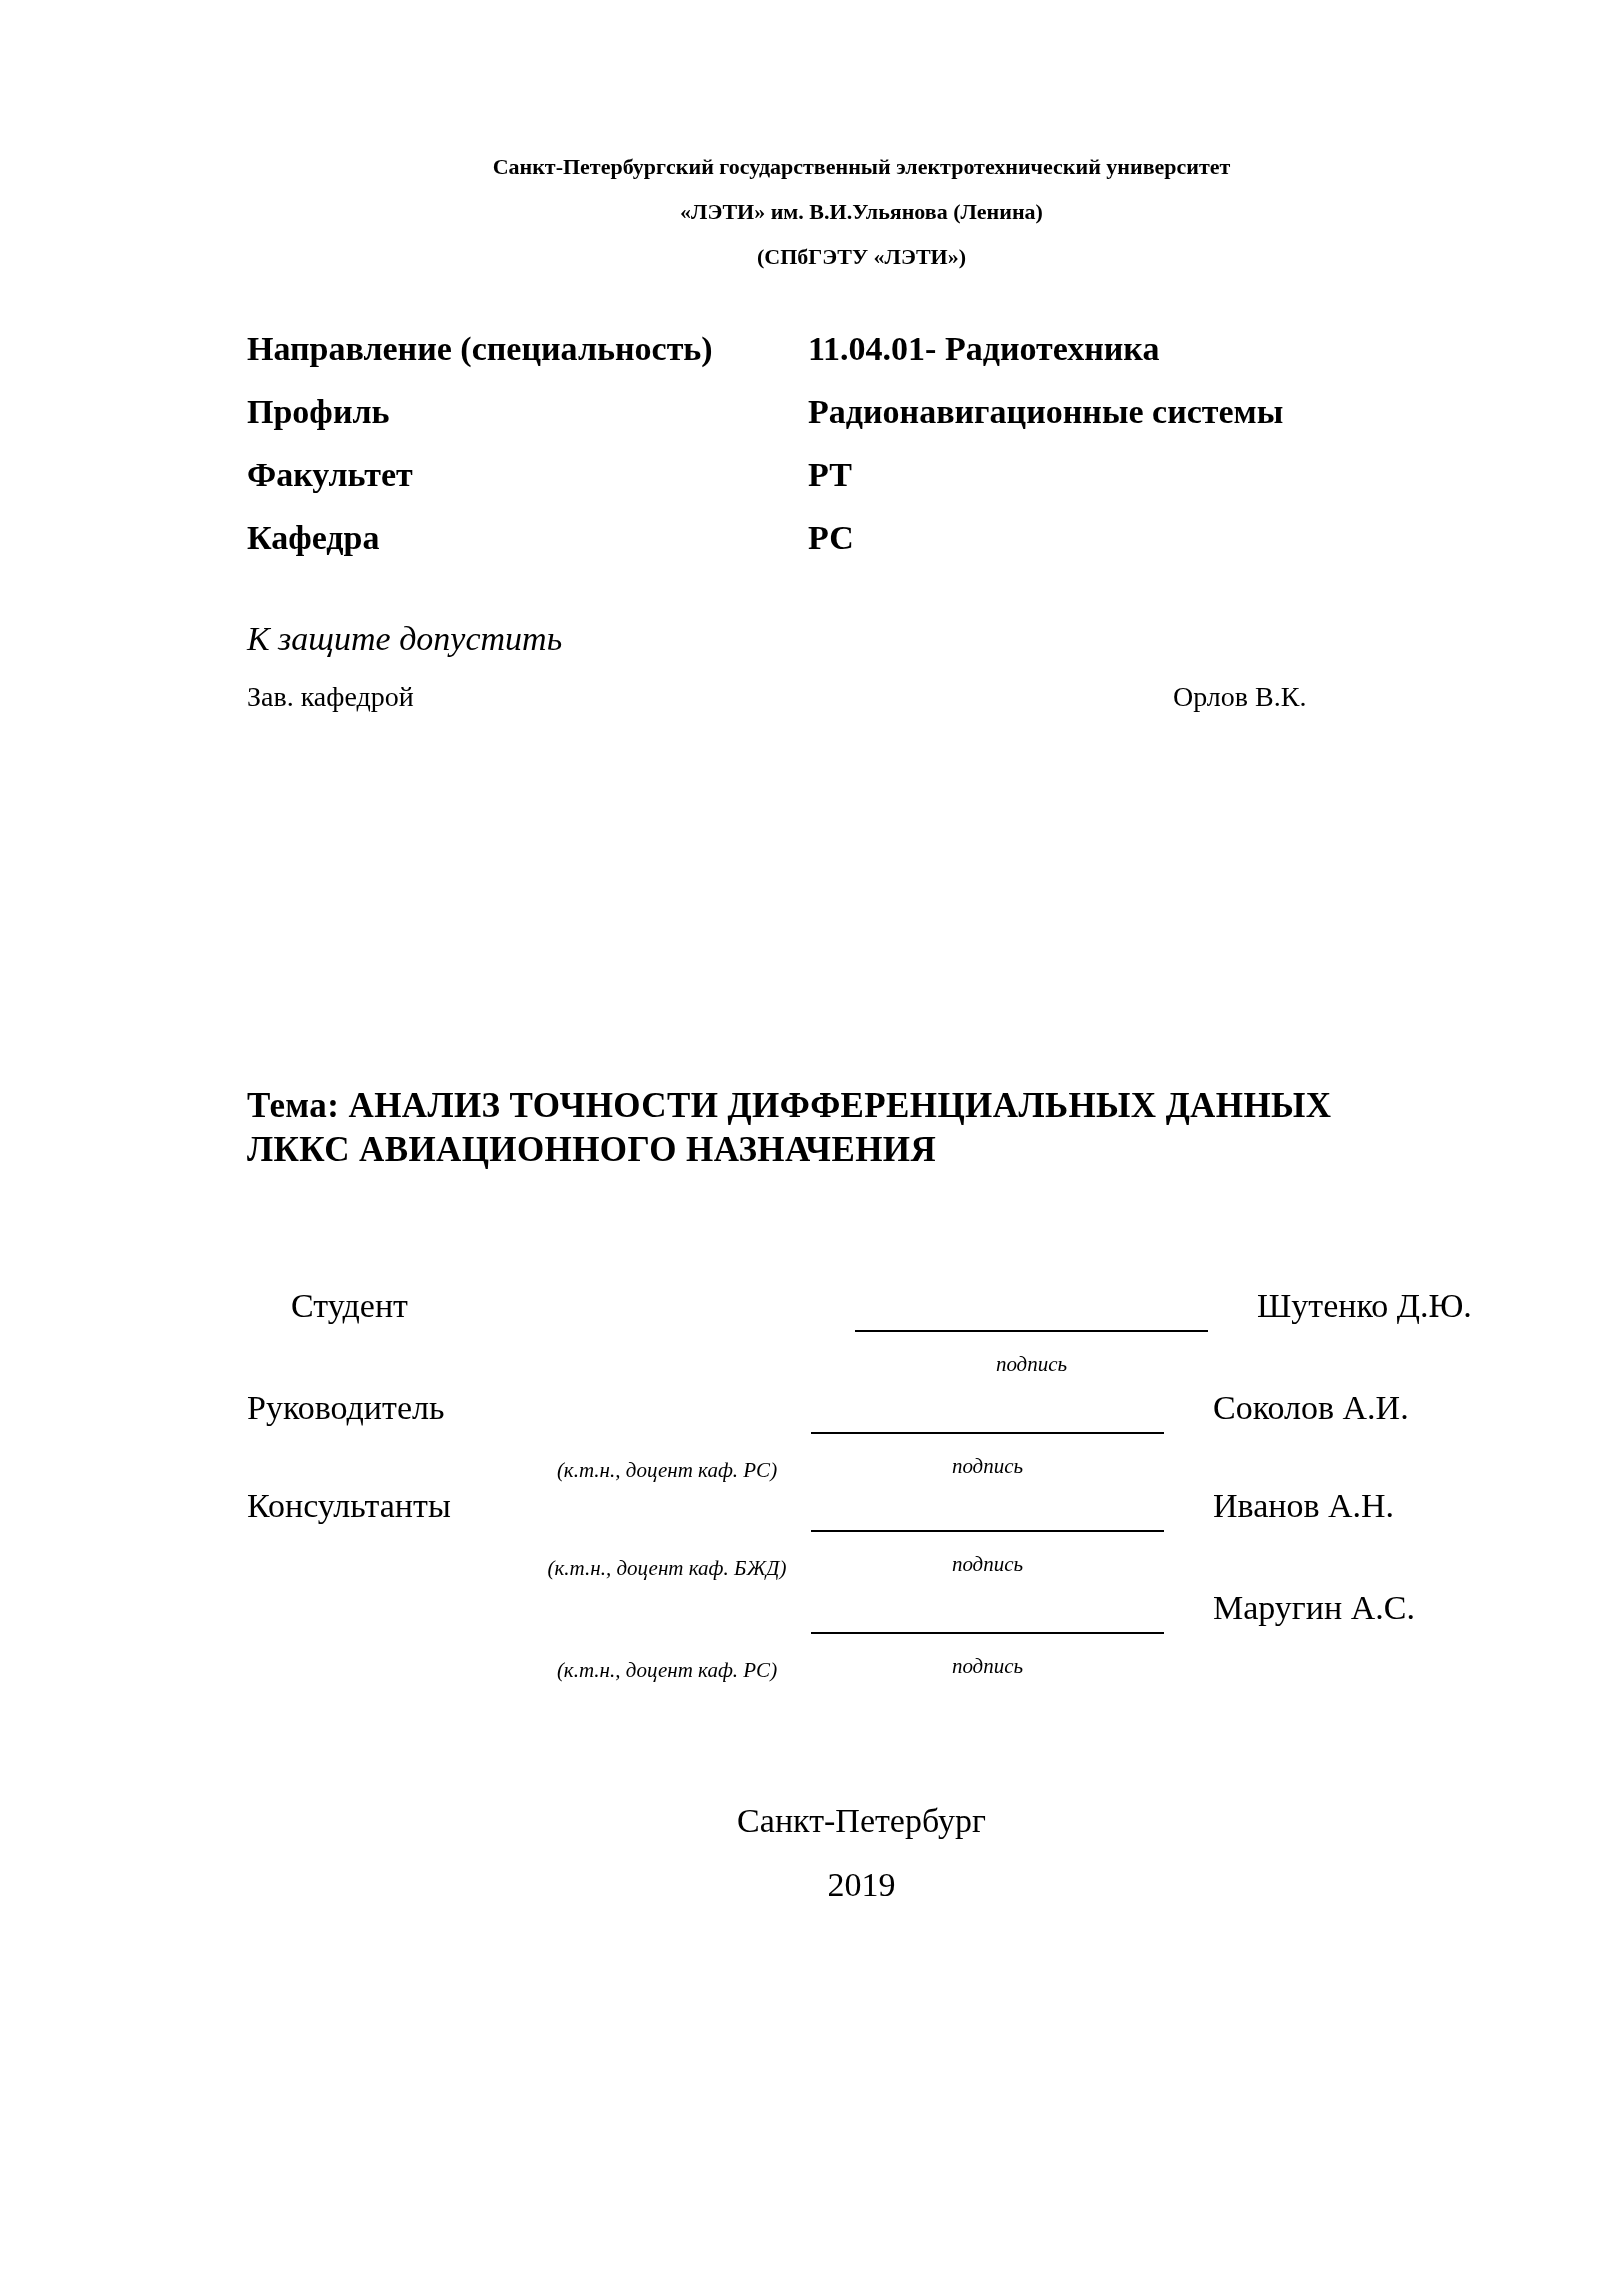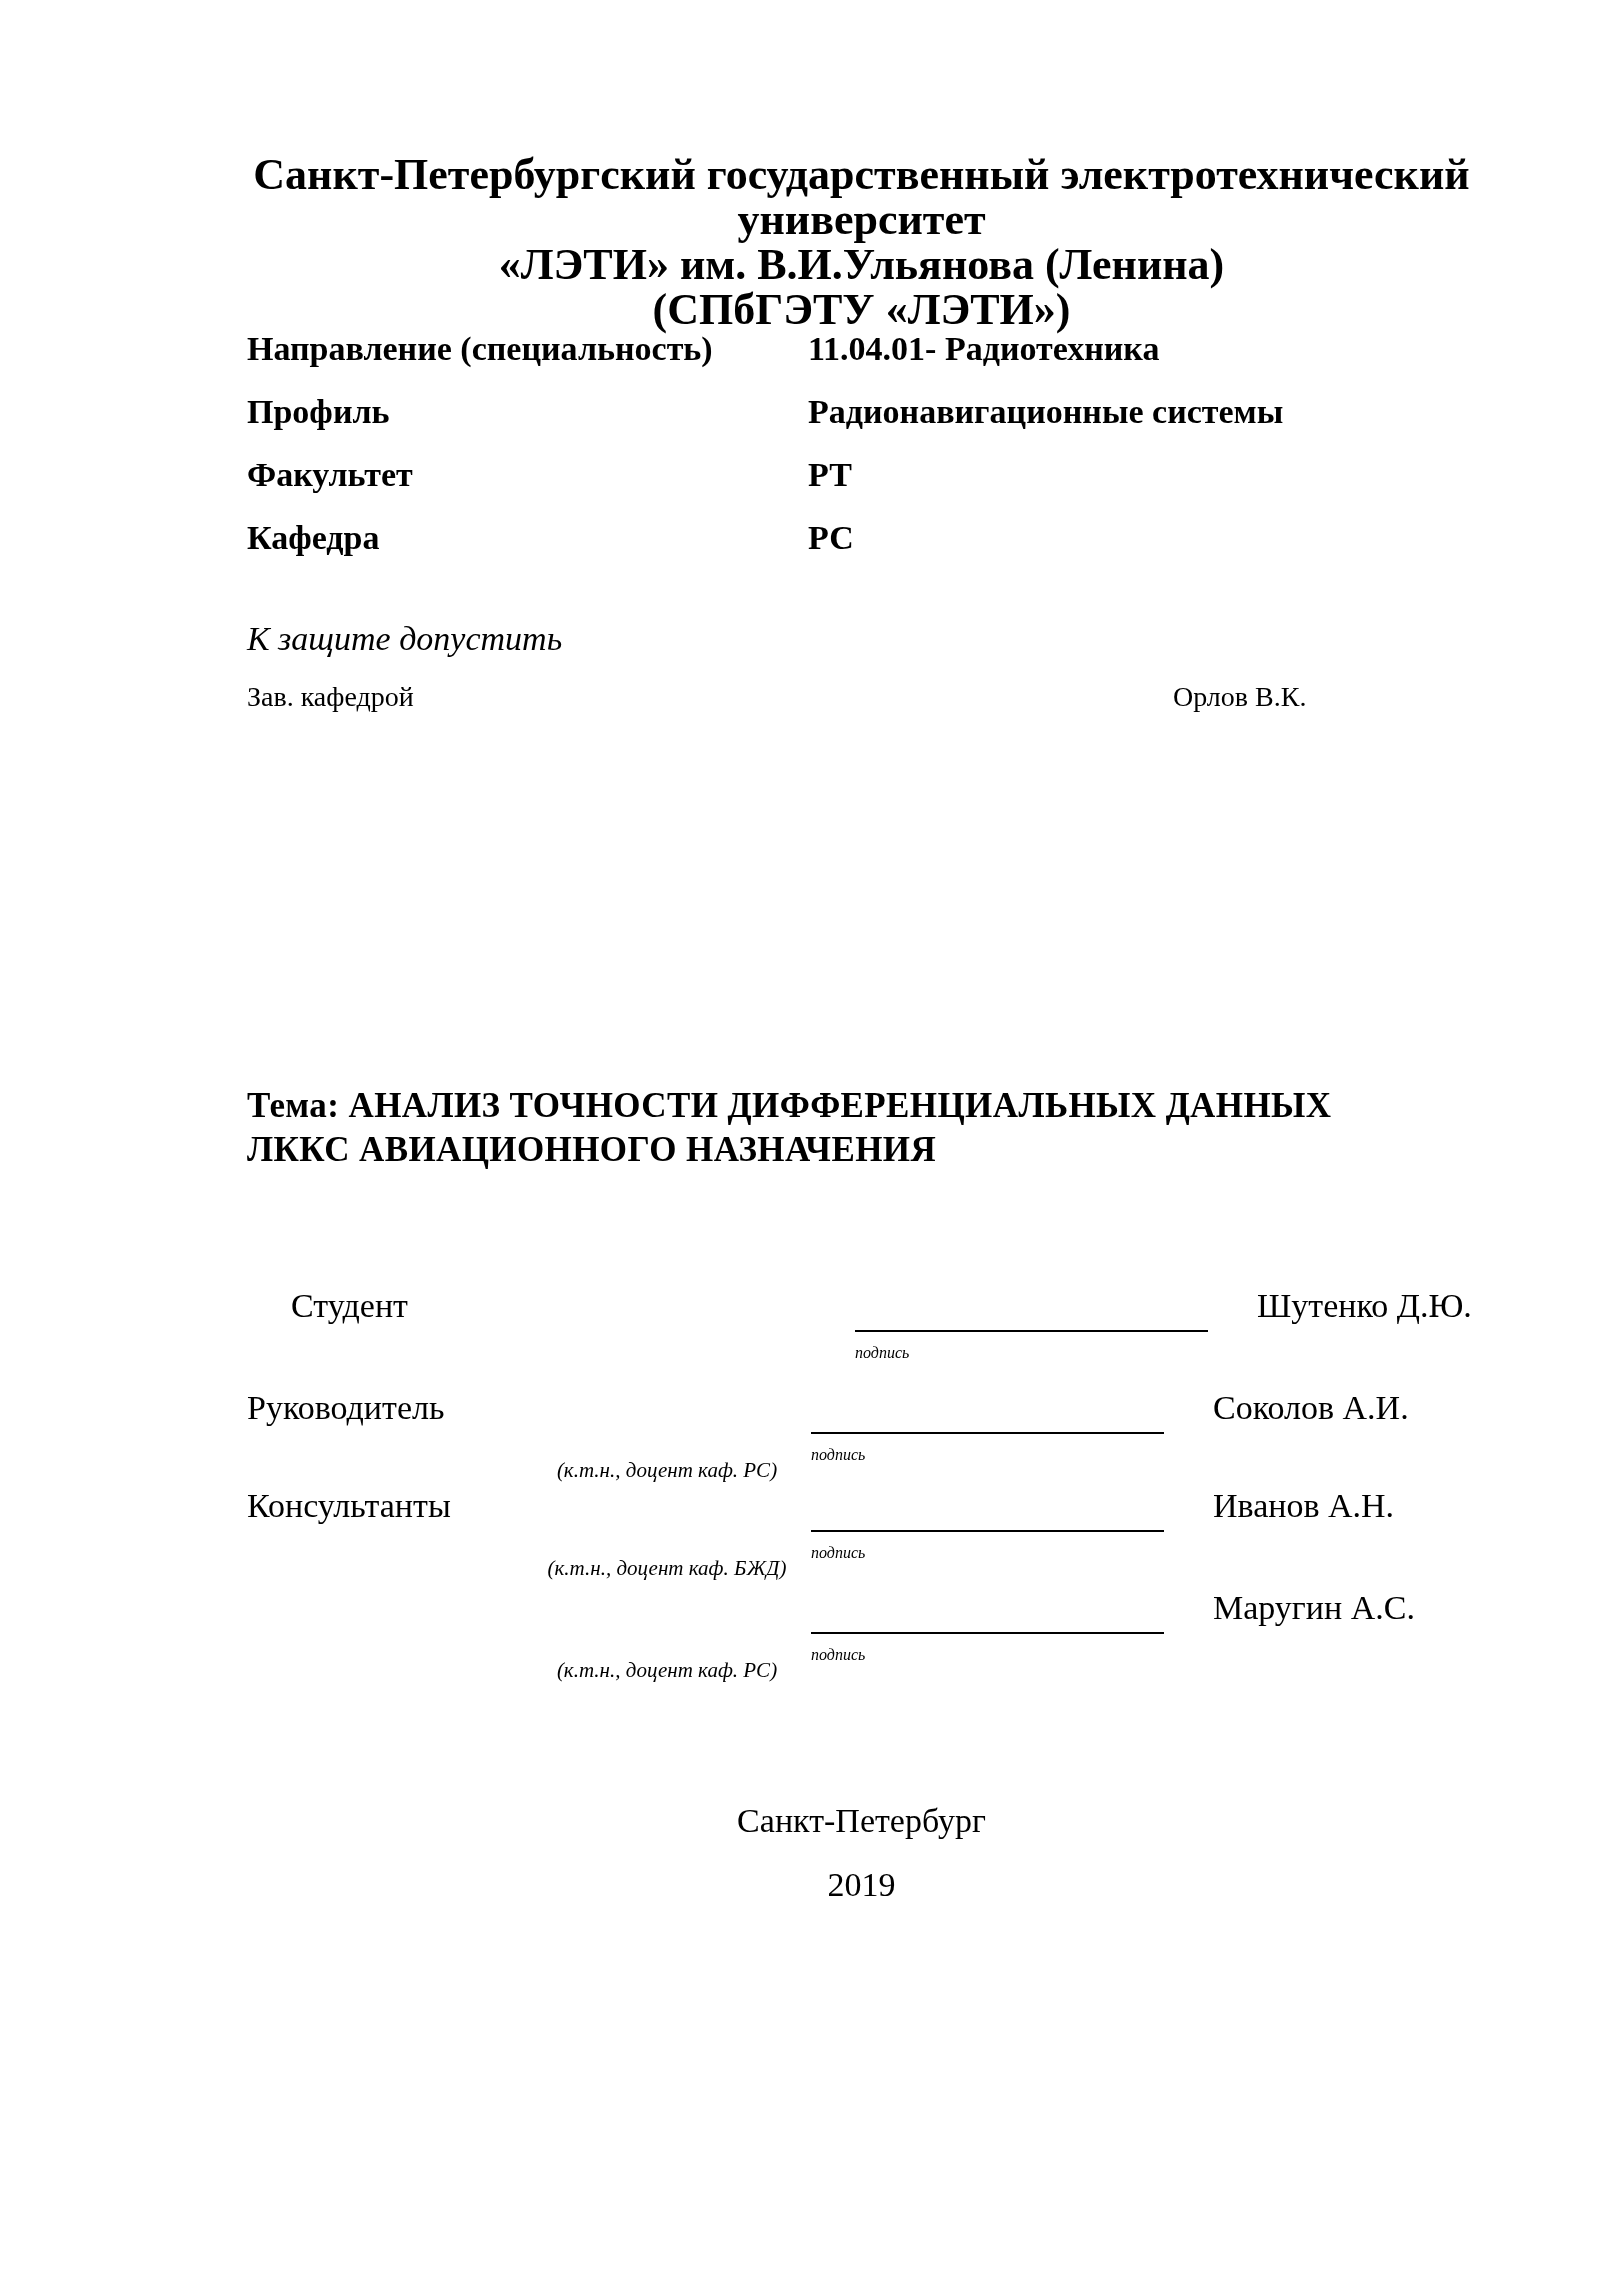--- a/index.html
+++ b/index.html
@@ -8,24 +8,24 @@
     width: 1623px;
     height: 2295px;
     background: #ffffff;
     color: #000000;
     font-family: "Liberation Serif", "DejaVu Serif", serif;
     overflow: hidden;
   }
   .content-abs { position: absolute; left: 247px; width: 1229px; }
 
   .header {
-    top: 152px;
+    top: 144px;
     text-align: center;
     font-weight: bold;
-    font-size: 44px;
+    font-size: 22px;
     line-height: 45px;
   }
 
   .fields { top: 330px; }
   .field-row { position: relative; height: 63px; font-size: 34px; line-height: 1.1; }
   .field-label { font-weight: bold; }
   .field-value { position: absolute; left: 561px; top: 0; font-weight: bold; }
 
   .admission-note { top: 620px; font-size: 34px; font-style: italic; }
   .admission-row { top: 681px; height: 47px; font-size: 28px; }
@@ -60,22 +60,22 @@
   .sig-role  { position: absolute; left: 0; top: 0; font-size: 34px; }
   .sig-degree {
     position: absolute; left: 267px; top: 53px; width: 306px;
     text-align: center; font-style: italic; font-size: 21px; margin-top: 16px;
   }
   .sig-line {
     position: absolute; left: 564px; top: 43px; width: 353px; height: 0;
     border-top: 2.4px solid #000;
   }
   .sig-caption {
-    position: absolute; left: 564px; top: 57px; width: 353px;
-    font-style: italic; font-size: 16px;
+    position: absolute; left: 564px; top: 65px; width: 353px;
+    text-align: center; font-style: italic; font-size: 21px;
   }
   .sig-name { position: absolute; left: 966px; top: 0; font-size: 34px; }
 
   .footer-city { top: 1802px; text-align: center; font-size: 34px; }
   .footer-year { top: 1866px; text-align: center; font-size: 34px; }
 </style>
 </head>
 <body>
 
 <div class="page">

